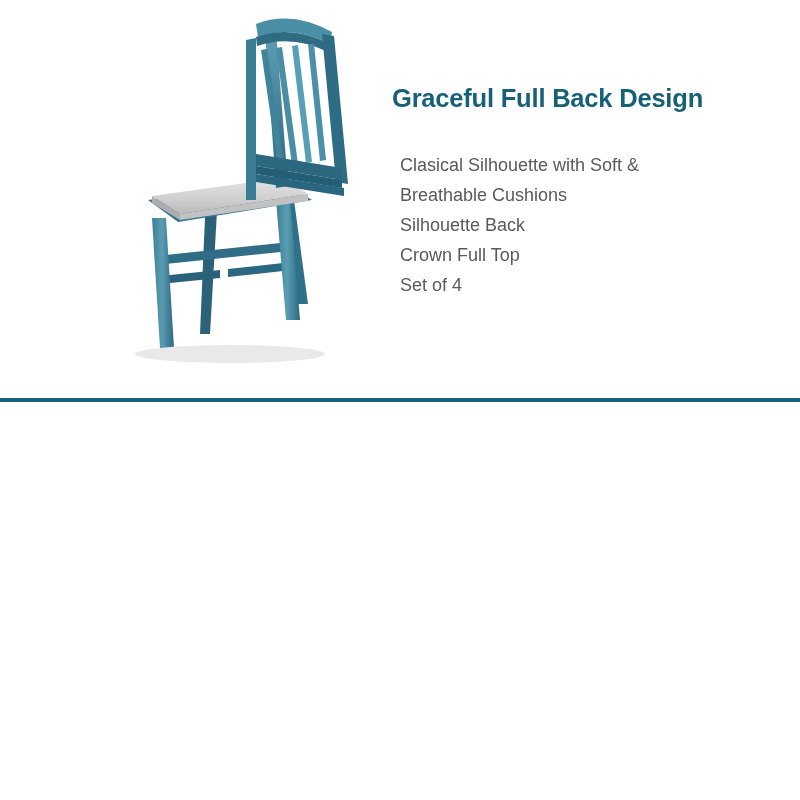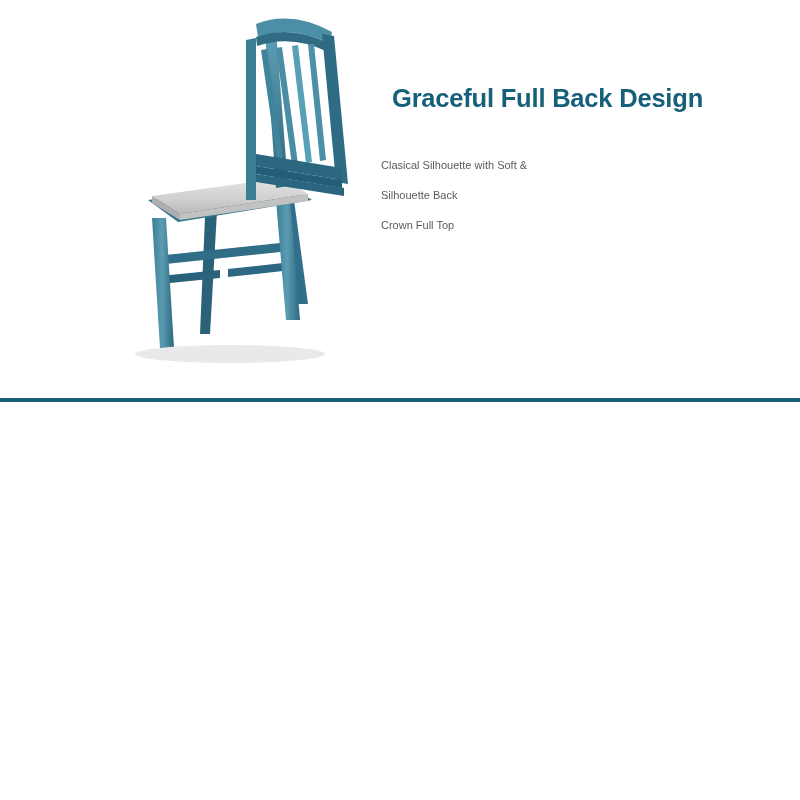--- a/index.html
+++ b/index.html
@@ -43,23 +43,23 @@
     position: absolute;
     left: 392px; top: 84px;
     font-size: 25.5px;
     font-weight: bold;
     color: #17607a;
     letter-spacing: -0.2px;
     white-space: nowrap;
   }
   .bullets-top {
     position: absolute;
-    left: 381px; top: 150px;
+    left: 400px; top: 150px;
     width: 400px;
-    font-size: 11px;
+    font-size: 18px;
     color: #5a5a5a;
     line-height: 30px;
   }
   .bullets-top div { white-space: nowrap; }
 
   
   .photo {
     position: absolute;
   }
   .photo svg { display: block; }
@@ -125,22 +125,24 @@
         <path d="M196 170 L284 184 L284 192 L196 178 Z" fill="#2a6680"></path>
 
         <ellipse cx="170" cy="350" rx="95" ry="9" fill="#e9e9e9"></ellipse>
       </svg>
     </div>
 
     <div class="heading-top">Graceful Full Back Design</div>
 
     <div class="bullets-top">
       <div>Clasical Silhouette with Soft &amp;</div>
+      <div>Breathable Cushions</div>
       <div>Silhouette Back</div>
       <div>Crown Full Top</div>
+      <div>Set of 4</div>
     </div>
   </div>
 
   <div class="divider"></div>
 
   <div class="panel-bottom">
 
     
 
     

